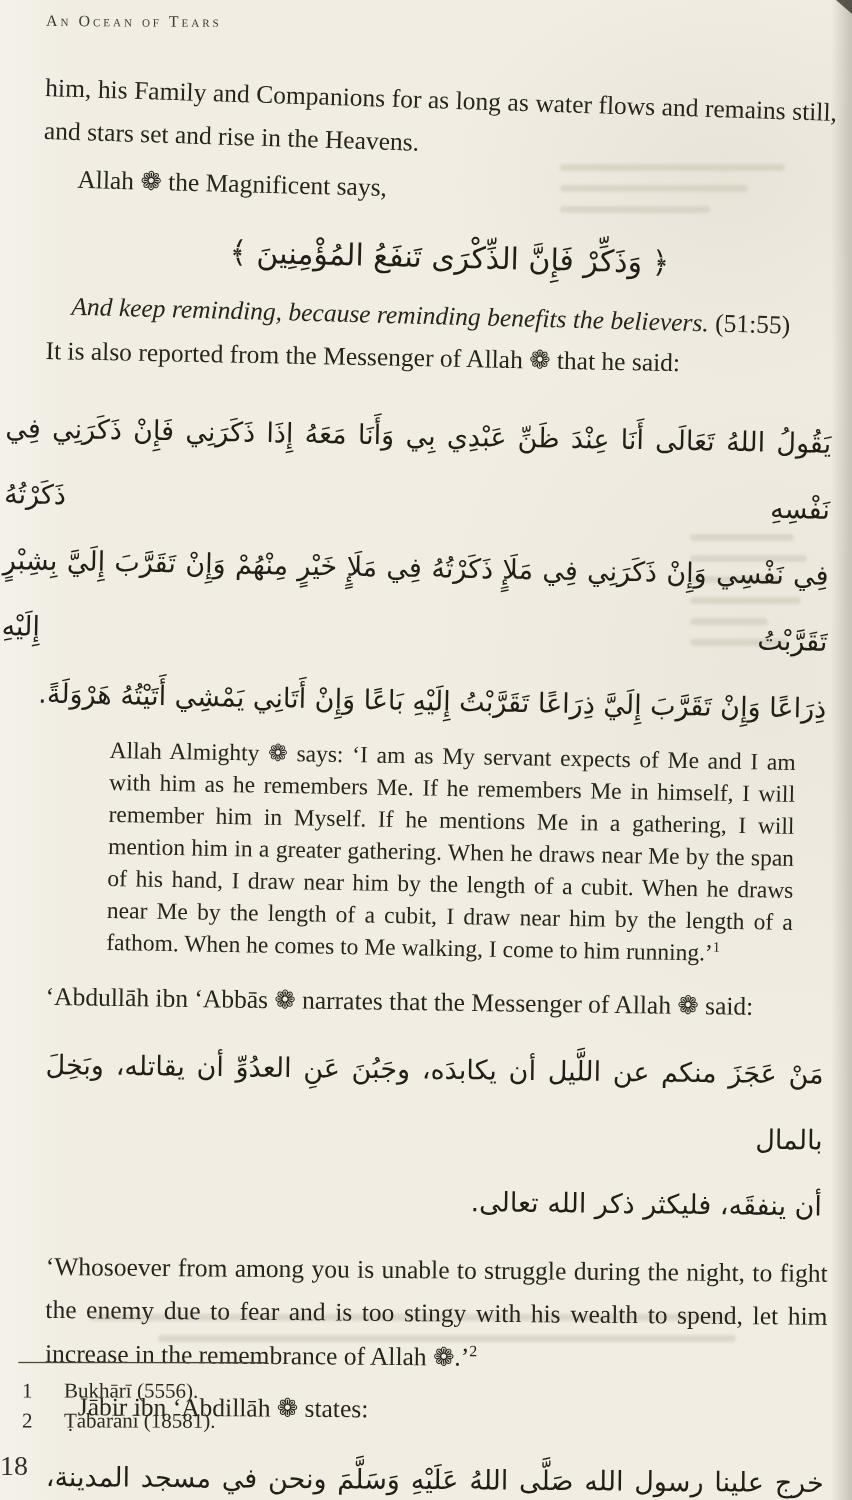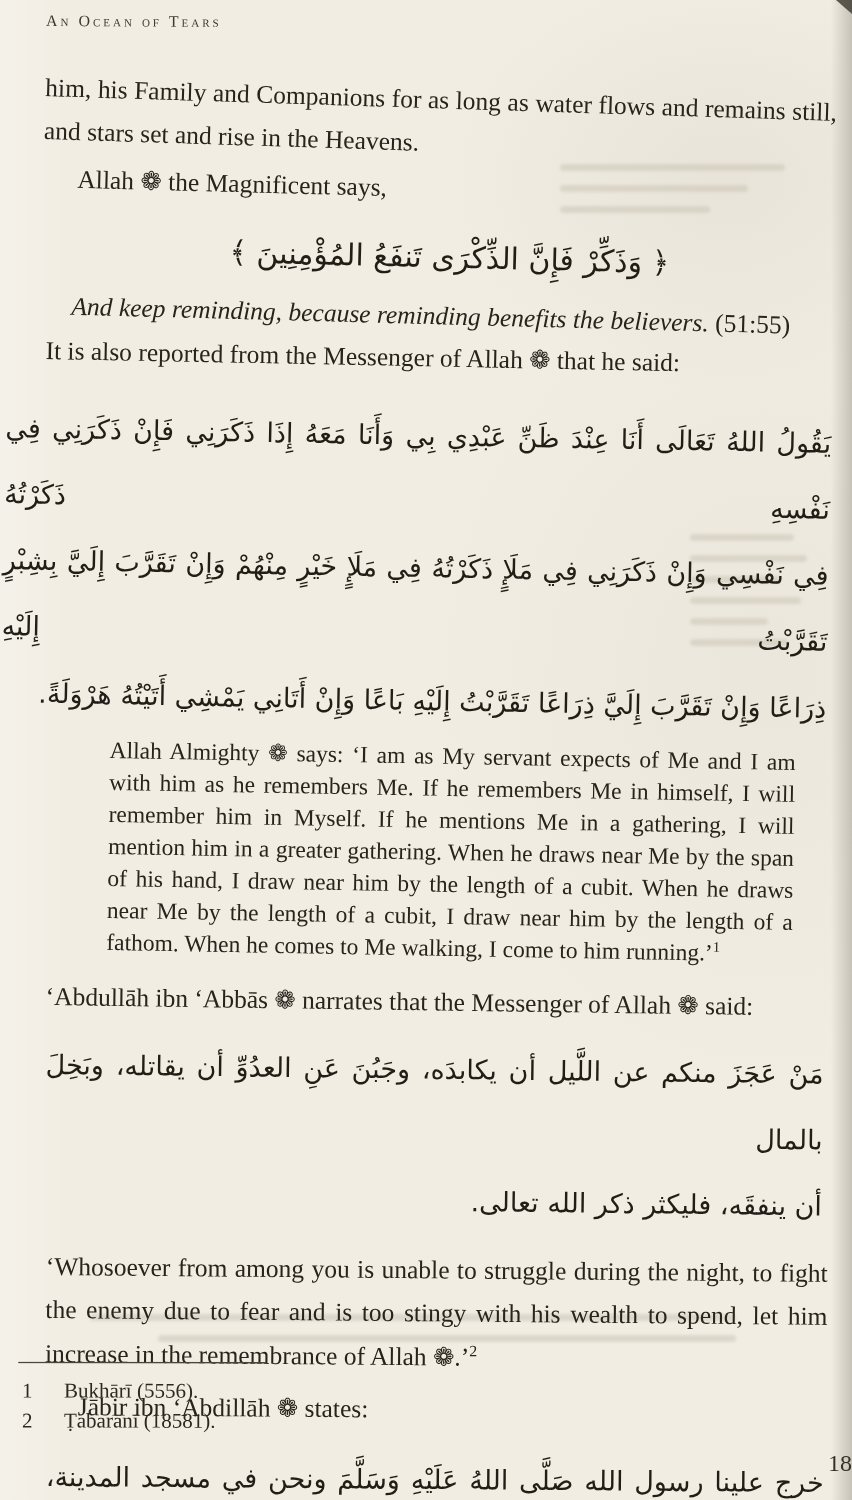--- a/index.html
+++ b/index.html
@@ -50,21 +50,21 @@
   sup.fn{font-size:.62em;vertical-align:super;line-height:0;}
   .abbas-line{margin:16px 0 0 0;transform:rotate(.8deg);transform-origin:0 0;text-align:left;}
   .abbas-ar{margin:14px 0 0 0;transform:rotate(.7deg);transform-origin:0 0;}
   .whosoever{margin:14px -4px 0 0;transform:rotate(.5deg);transform-origin:0 0;}
   .jabir-line{margin:10px 0 0 0;text-indent:32px;transform:rotate(.4deg);transform-origin:0 0;text-align:left;}
   .jabir-ar{margin:16px 0 0 0;transform:rotate(.45deg);transform-origin:0 0;}
   .footnotes{position:absolute;left:18px;top:1362px;width:700px;font-size:21px;transform:rotate(.1deg);}
   .fn-rule{width:248px;border:0;border-top:2.5px solid #4a463c;margin:0 0 12px 0;border-radius:2px;}
   .fn-row{display:flex;line-height:1.45;color:#2c2922;}
   .fn-num{width:42px;flex:none;padding-left:4px;}
-  .page-number{position:absolute;left:0;right:0;top:1450px;text-align:right;font-size:24px;color:#34312a;}
+  .page-number{position:absolute;left:0;right:0;top:1450px;text-align:left;font-size:28px;color:#34312a;}
 </style>
 </head>
 <body>
 
 <div class="page">
   <div class="corner-mark"></div>
 
   <div class="smudge" style="left:560px;top:150px;width:250px;">
     <div style="width:90%"></div>
       <div style="width:75%"></div>

